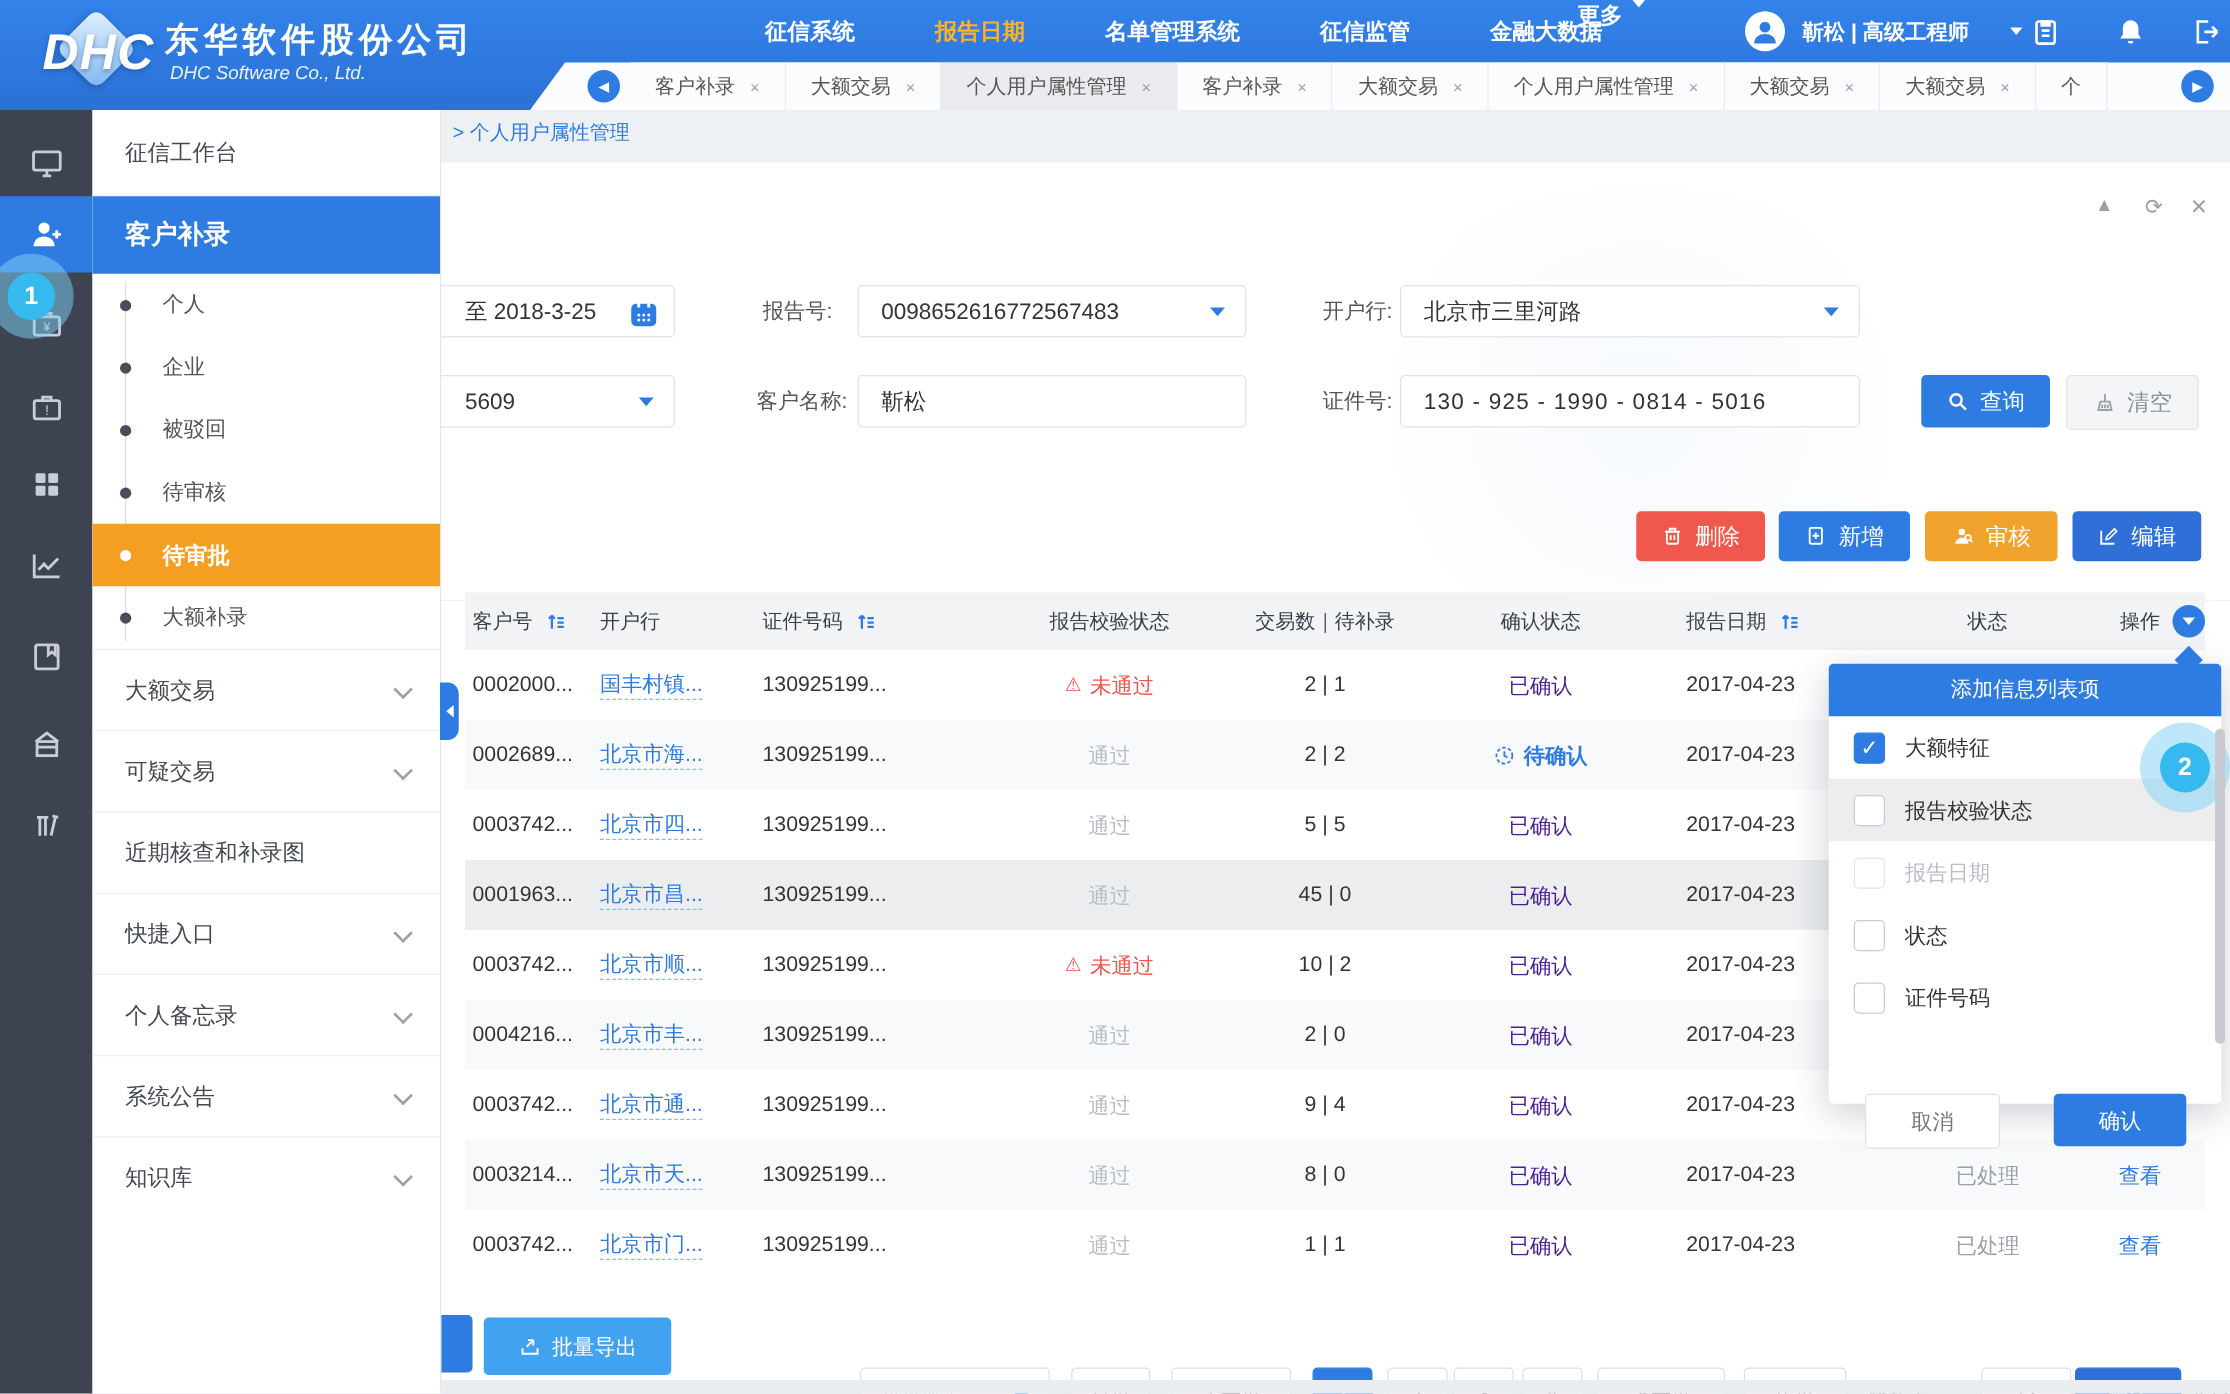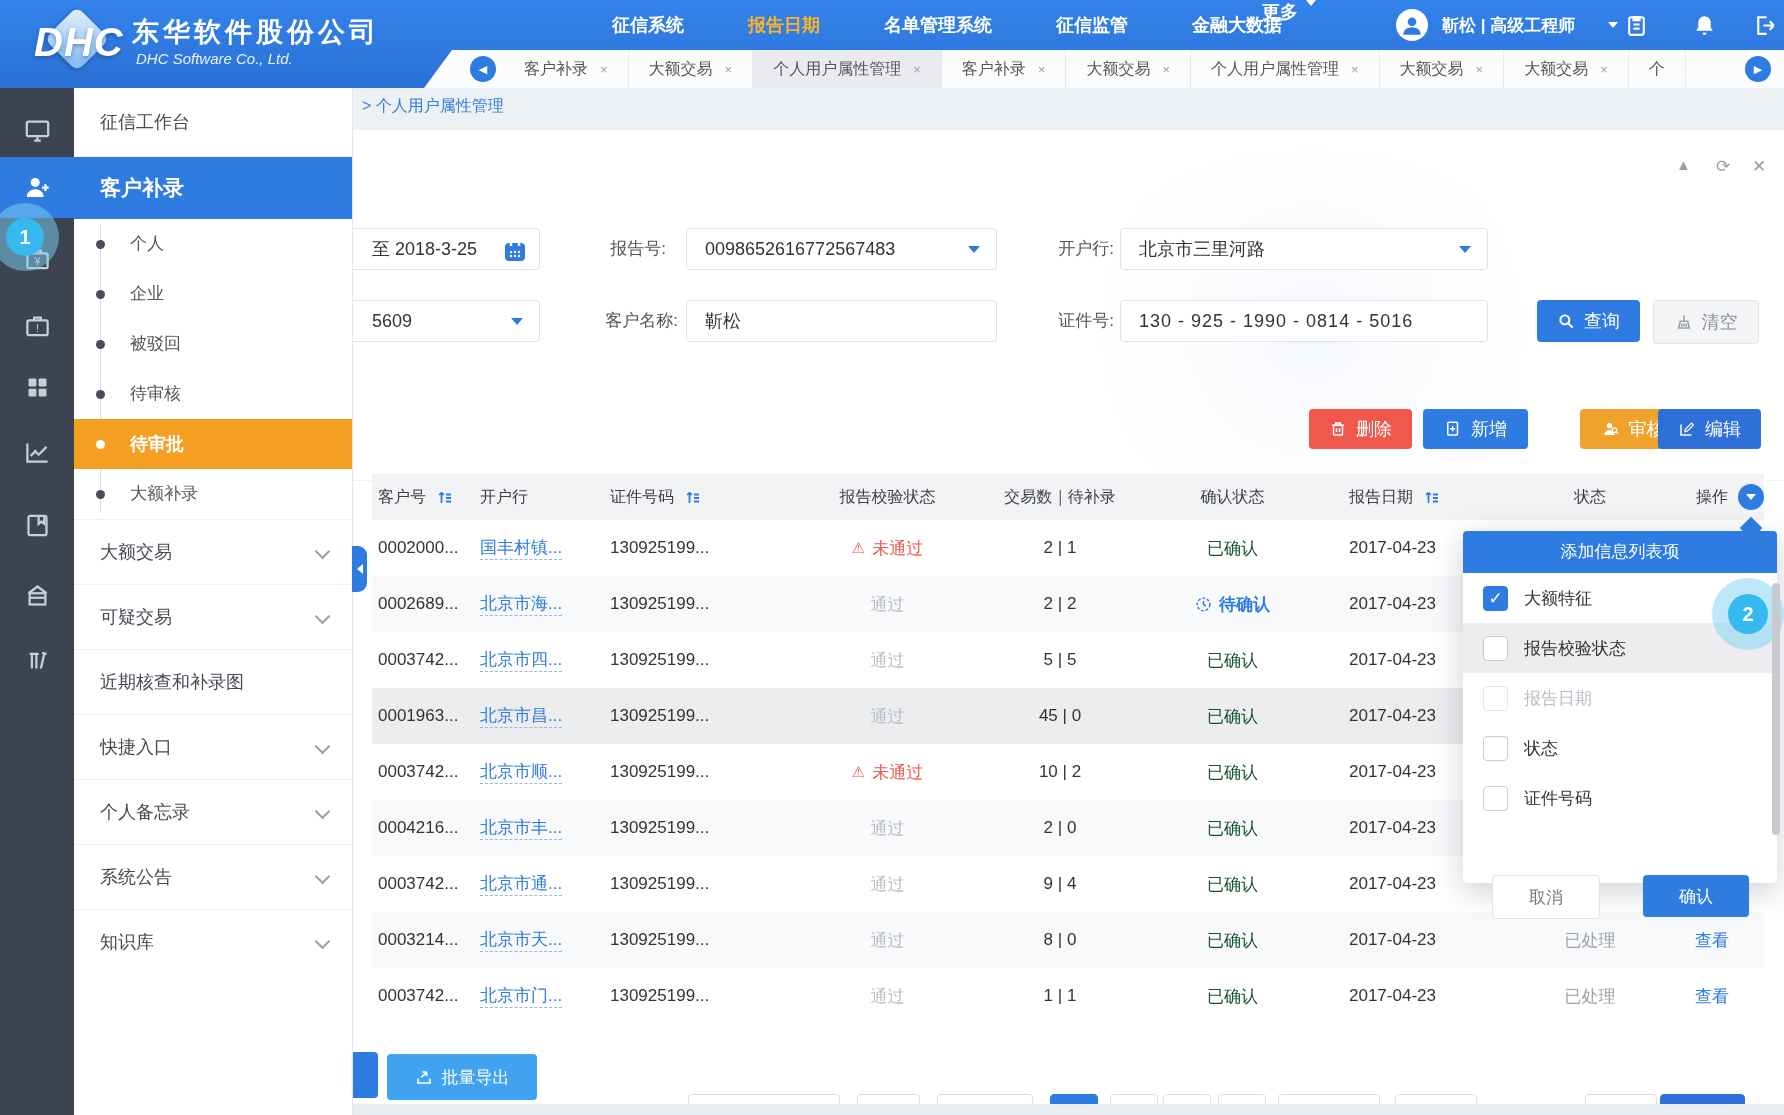--- a/index.html
+++ b/index.html
@@ -65,21 +65,21 @@
   .thead{top:344px;height:46px;background:#f2f3f5;font-size:16px;color:#3a3f47;}
   .thead .tc{display:flex;align-items:center;gap:12px;}
   .trow{height:56px;font-size:17px;color:#333;}
   .tc{display:flex;align-items:center;}
   .tc.c{justify-content:center;}
   .tc1{padding-left:6px;}
   .tc7{padding-left:19px;}
   .link{color:#2e7ce2;border-bottom:1px dashed #8db9ef;cursor:pointer;}
   .pass{color:#b9bec6;}
   .fail{color:#f0574d;display:flex;align-items:center;gap:7px;}
-  .done{color:#14532d;}
+  .done{color:#4c1d95;}
   .pend{color:#2e7ce2;display:flex;align-items:center;gap:7px;font-weight:bold;}
   .stat{color:#9aa0a8;}
   .act{color:#2e7ce2;cursor:pointer;}
   .sort-ico{width:14px;height:15px;color:#2e7ce2;cursor:pointer;}
   .colmenu-btn{position:absolute;left:1386px;top:354px;width:26px;height:26px;border-radius:50%;background:#2e7ce2;display:flex;align-items:center;justify-content:center;cursor:pointer;}
   .colmenu-btn .caret-d{border-top-color:#fff;}
   
   .handle{position:absolute;left:352px;top:546px;width:15px;height:46px;background:#2e7ce2;border-radius:0 9px 9px 0;z-index:6;display:flex;align-items:center;justify-content:center;cursor:pointer;}
   .handle .tri{width:0;height:0;border-top:5px solid transparent;border-bottom:5px solid transparent;border-right:6px solid #fff;}
   
@@ -184,21 +184,21 @@
           </svg>
         <span>删除</span>
       </div>
       <div class="btn" style="left: 1071px; top: 279px; width: 105px; height: 40px; background: rgb(46, 124, 226);" id="btn-add">
         <svg viewBox="0 0 24 24" fill="none" stroke="#fff" stroke-width="2">
             <rect x="5" y="3" width="13" height="17" rx="1.5"></rect>
             <path d="M11.5 8v7M8 11.5h7"></path>
           </svg>
         <span>新增</span>
       </div>
-      <div class="btn" style="left: 1188px; top: 279px; width: 106px; height: 40px; background: rgb(240, 163, 44); margin-left: 40px;" id="btn-rev">
+      <div class="btn" style="left: 1188px; top: 279px; width: 106px; height: 40px; background: rgb(240, 163, 44);" id="btn-rev">
         <svg viewBox="0 0 24 24">
             <circle cx="10" cy="7.5" r="3.5" fill="#fff"></circle>
             <path d="M3 20c0-4 3.2-6.5 7-6.5s7 2.5 7 6.5z" fill="#fff"></path>
             <circle cx="16.5" cy="13.5" r="3" fill="none" stroke="#fff" stroke-width="1.8"></circle>
             <path d="M18.7 15.7l2.6 2.6" stroke="#fff" stroke-width="1.8"></path>
           </svg>
         <span>审核</span>
       </div>
       <div class="btn" style="left: 1306px; top: 279px; width: 103px; height: 40px; background: rgb(47, 111, 216);" id="btn-edit">
         <svg viewBox="0 0 24 24" fill="none" stroke="#fff" stroke-width="2">

